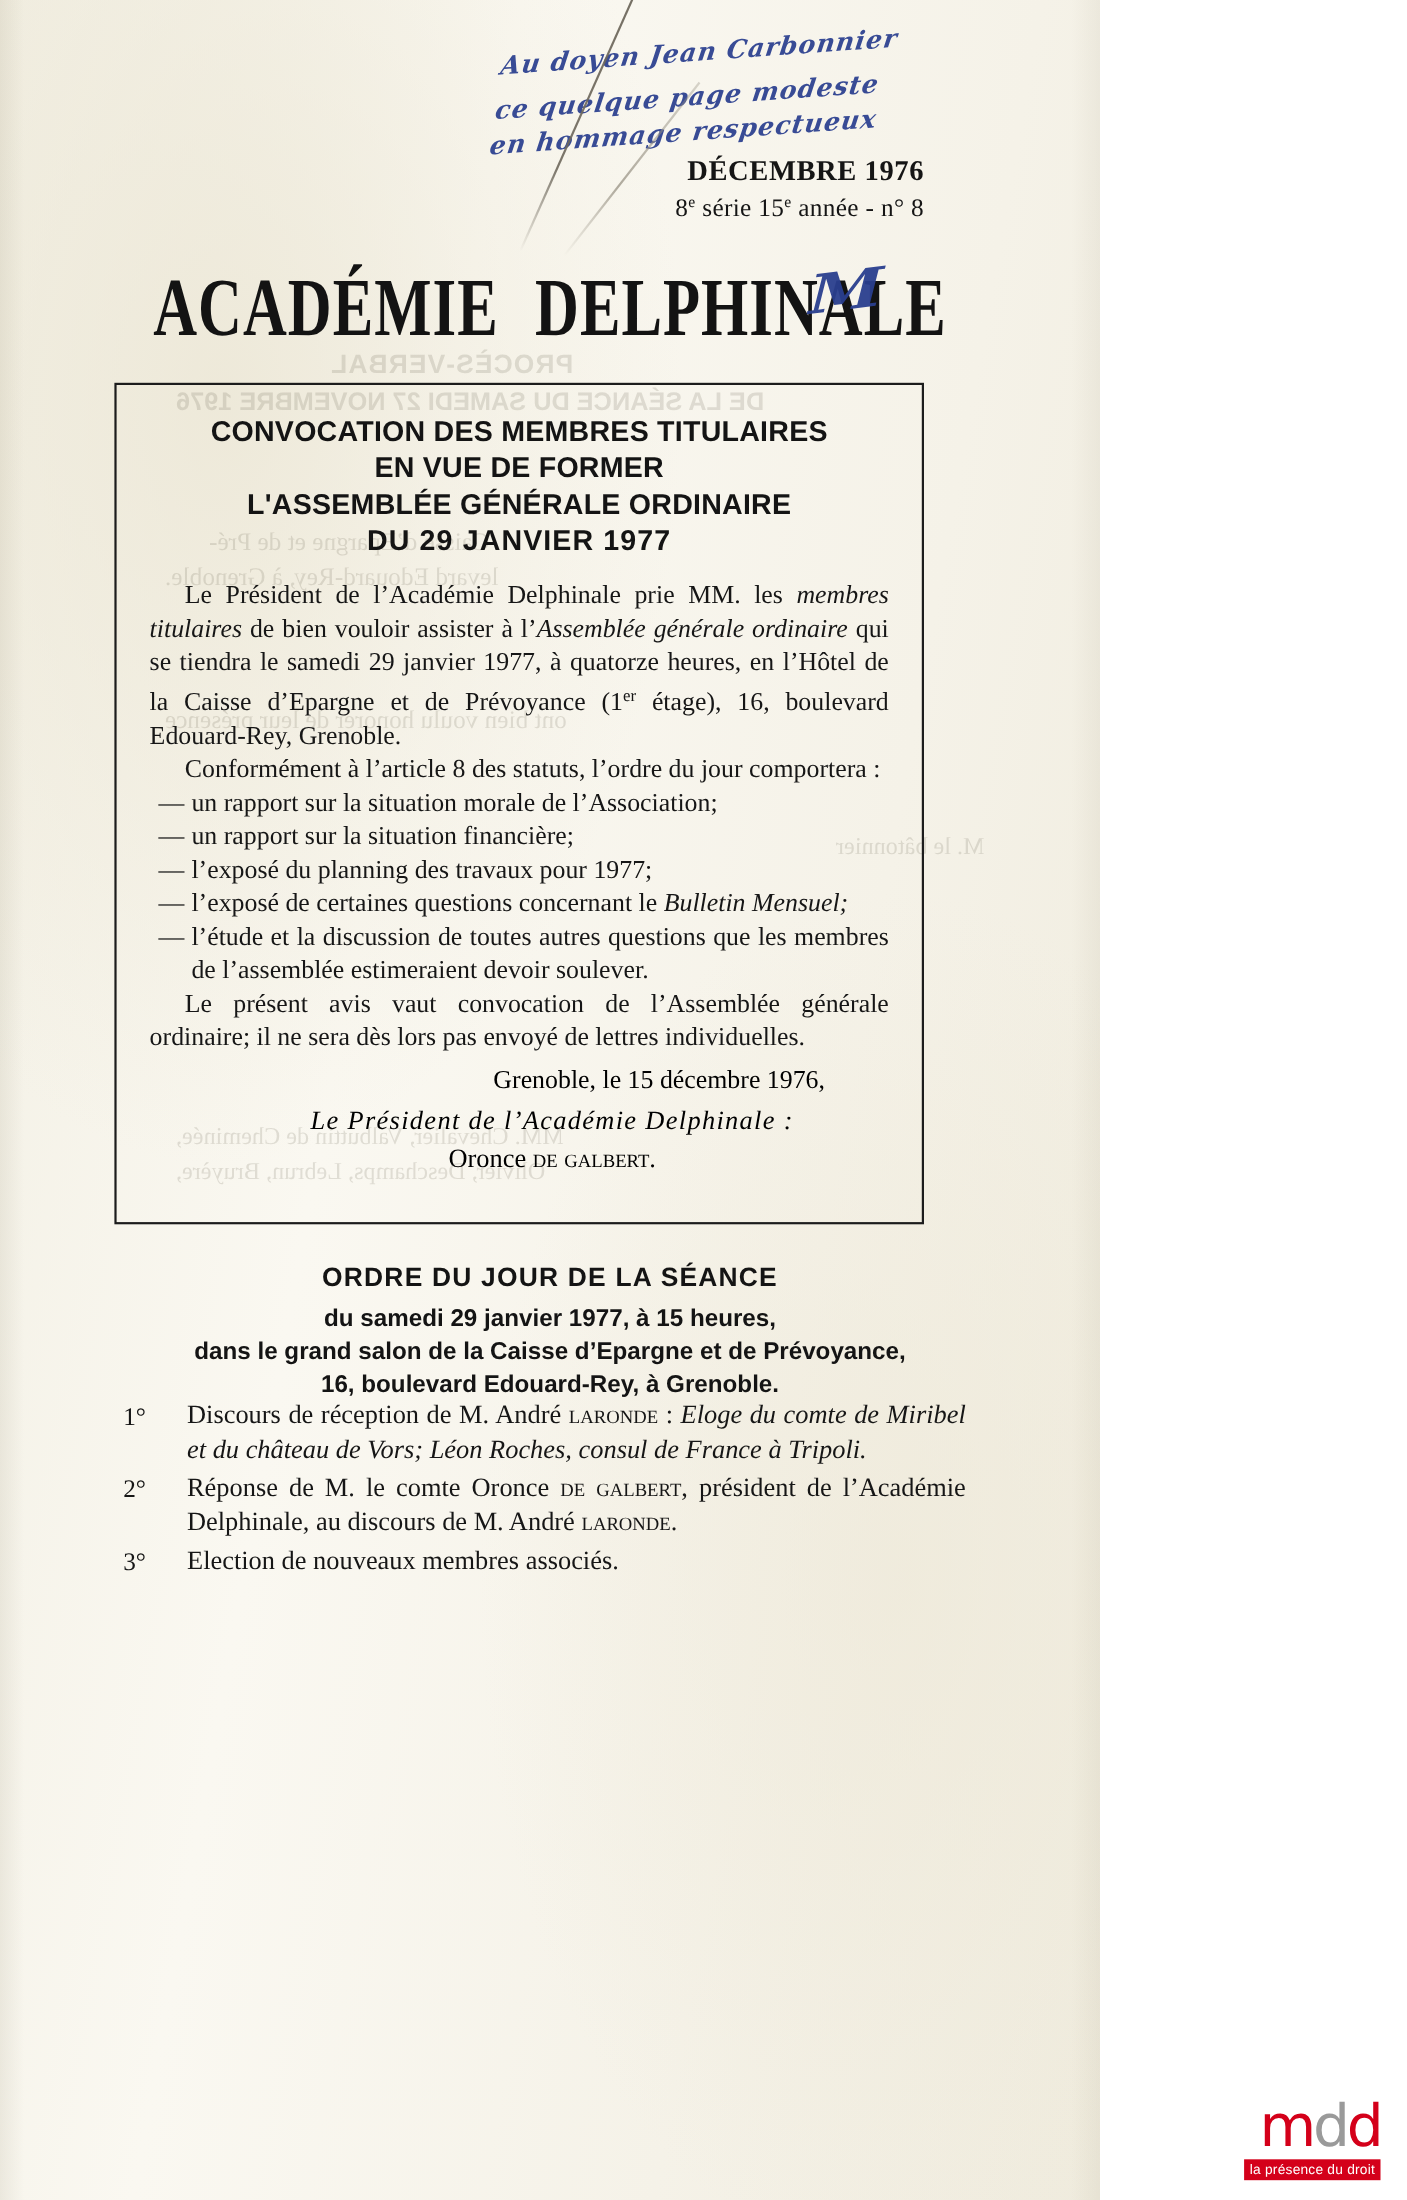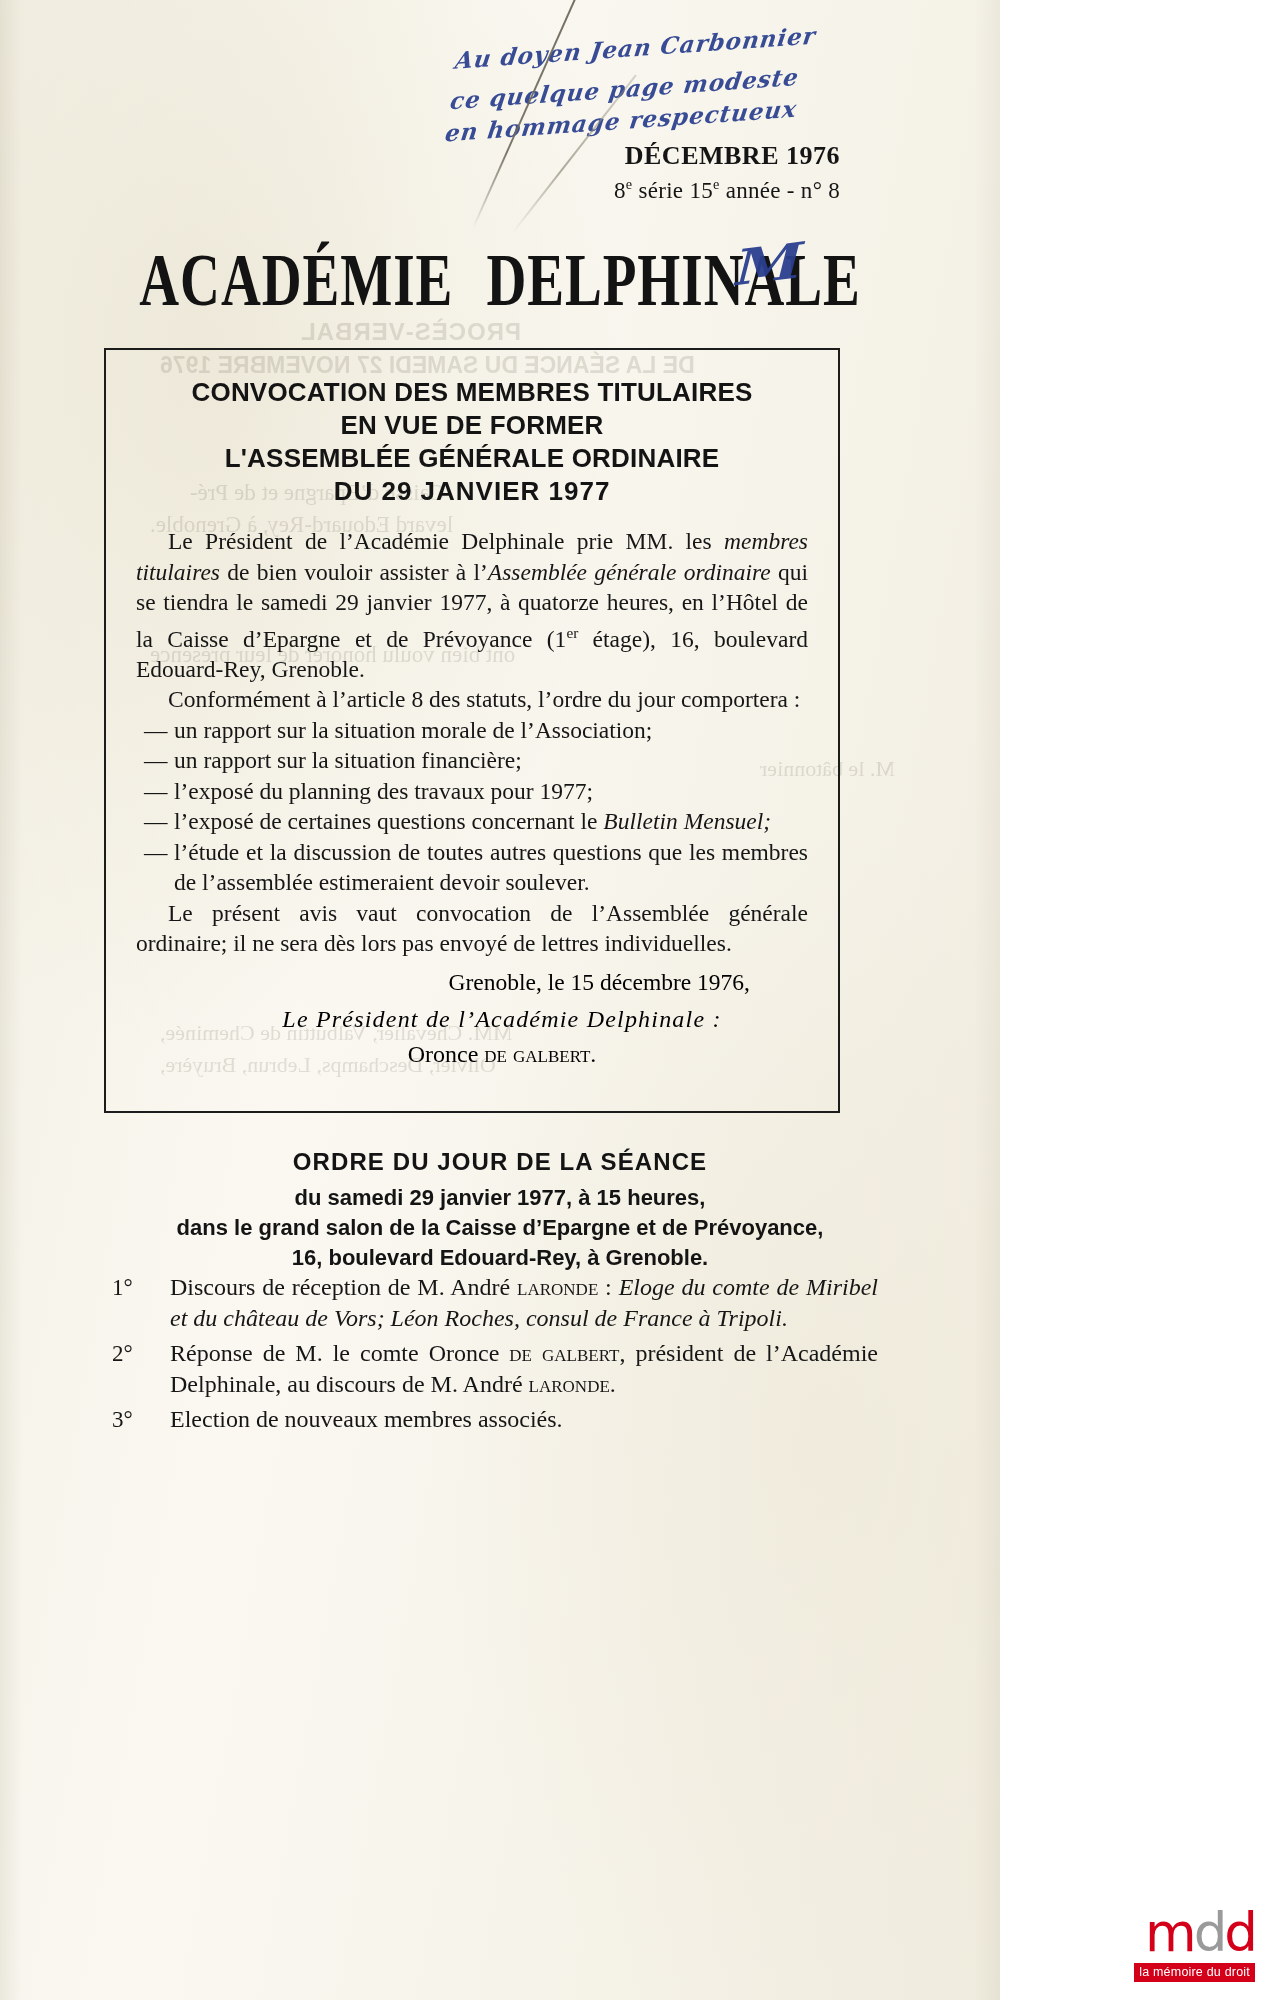--- a/index.html
+++ b/index.html
@@ -375,16 +375,16 @@
         <span class="num">3°</span><span>Election de nouveaux membres associés.</span>
       </div>
     </div>
 
   </div>
 
   <div class="rightmargin"></div>
 
   <div class="logo">
     <div class="logo-mark"><span style="color:#d4001a;">m</span><span style="color:#9a9a9a;">d</span><span style="color:#d4001a;">d</span></div>
-    <div class="logo-tag">la mémoire du droit</div>
+    <div class="logo-tag">la présence du droit</div>
   </div>
 
 </div>
 
 </body></html>

